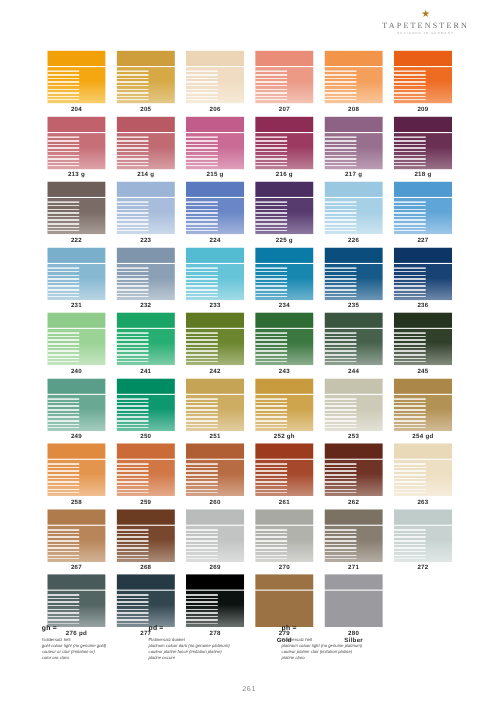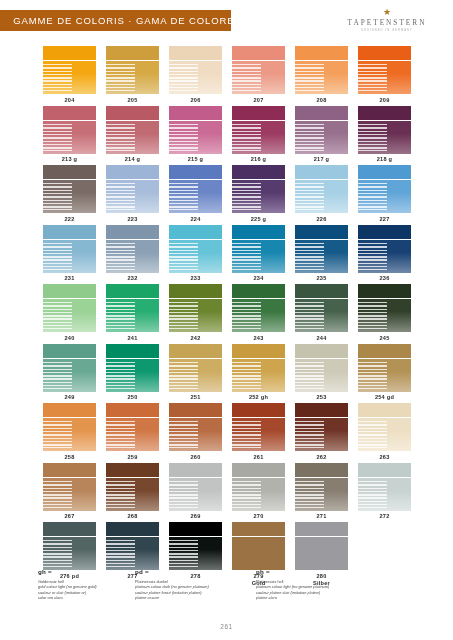--- a/index.html
+++ b/index.html
@@ -131,23 +131,20 @@
     font-size: 6.5px;
     color: #8a8a8a;
     letter-spacing: 0.5px;
   }
 </style>
 </head>
 <body>
 
 <div id="page">
 
-  <div id="header-bar">
-    <span id="header-title">GAMME DE COLORIS · GAMA DE COLORES</span>
-  </div>
 
   <div id="logo">
     <span id="logo-star">★</span>
     <span id="logo-word">TAPETENSTERN</span>
     <span id="logo-sub">DESIGNED IN GERMANY</span>
   </div>
 
   <div id="grid">
       <div class="row">
         <div class="cell">

